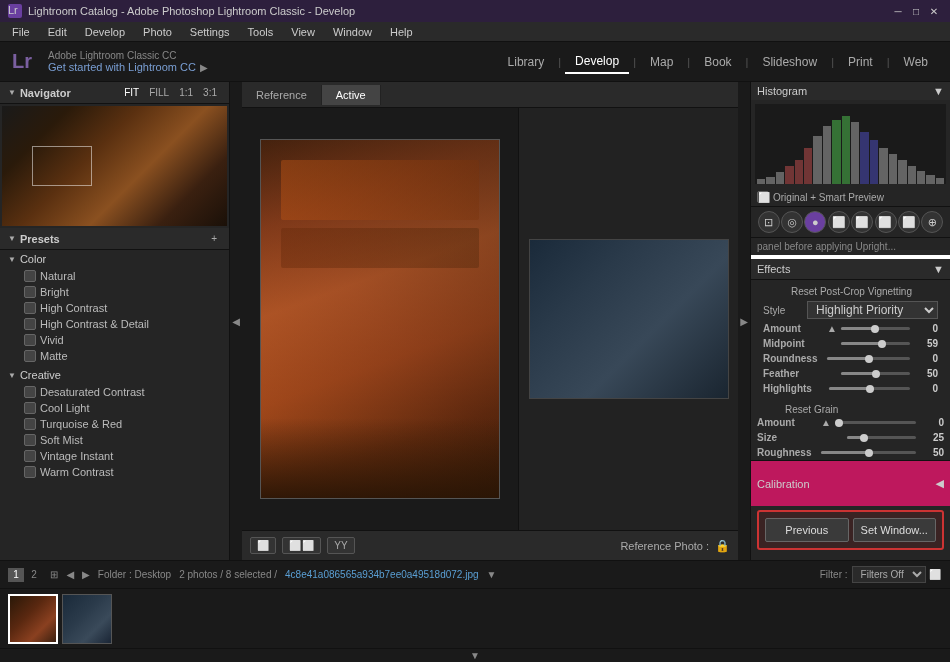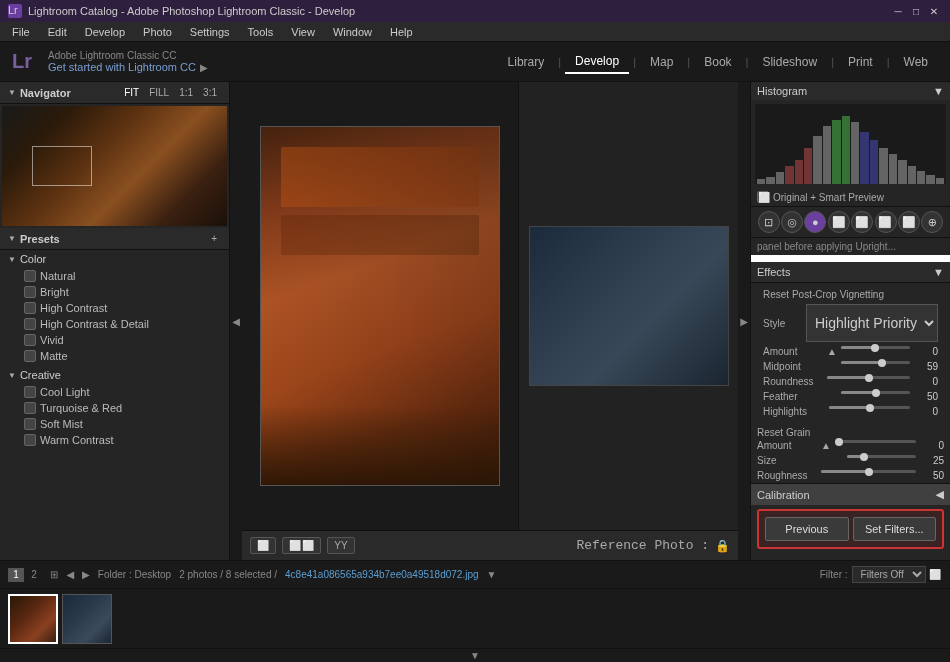--- a/index.html
+++ b/index.html
@@ -52,58 +52,58 @@
     
     .center-area { flex: 1; display: flex; flex-direction: column; background: #2a2a2a; }
     .image-area { flex: 1; display: flex; background: #1e1e1e; }
     .image-main { flex: 1; display: flex; align-items: center; justify-content: center; background: #1a1a1a; }
     .main-photo { width: 240px; height: 360px; background: linear-gradient(160deg, #3a2010 0%, #8a4020 20%, #c06030 40%, #a04820 60%, #5a2810 80%, #2a1808 100%); border: 1px solid #555; position: relative; overflow: hidden; }
     .main-photo-overlay { position: absolute; inset: 0; background: linear-gradient(45deg, rgba(180,80,20,0.4) 0%, rgba(100,40,10,0.3) 50%, rgba(60,30,10,0.5) 100%); }
     .image-secondary { width: 220px; background: #222; display: flex; align-items: center; justify-content: center; border-left: 1px solid #111; }
     .secondary-photo { width: 200px; height: 160px; background: linear-gradient(135deg, #1a2a3a 0%, #2a3a4a 30%, #3a4a5a 60%, #1a2530 100%); border: 1px solid #444; }
     .bottom-bar { height: 30px; background: #2a2a2a; border-top: 1px solid #111; display: flex; align-items: center; padding: 0 8px; gap: 6px; }
     .bb-btn { padding: 2px 6px; background: #333; border: 1px solid #555; color: #aaa; cursor: pointer; font-size: 10px; border-radius: 2px; }
-    .ref-photo-label { font-size: 13px; color: #aaa; font-family: Liberation Mono, monospace; }
+    .ref-photo-label { font-size: 11px; color: #aaa; }
     .lock-icon { color: #aaa; font-size: 12px; }
 
     
     .right-panel { width: 200px; background: #252525; display: flex; flex-direction: column; border-left: 1px solid #111; overflow-y: auto; }
     .histogram-area { height: 80px; background: #1a1a1a; margin: 4px; position: relative; overflow: hidden; }
     .histogram-bars { position: absolute; inset: 0; display: flex; align-items: flex-end; padding: 0 2px; gap: 1px; }
     .hist-bar { flex: 1; background: rgba(150,150,150,0.6); }
     .hist-bar.red { background: rgba(200,80,80,0.5); }
     .hist-bar.green { background: rgba(80,200,80,0.5); }
     .hist-bar.blue { background: rgba(80,80,200,0.5); }
     .smart-preview { display: flex; align-items: center; gap: 4px; padding: 3px 6px; font-size: 10px; color: #aaa; border-bottom: 1px solid #111; }
     .sp-icon { width: 12px; height: 12px; border: 1px solid #666; border-radius: 2px; background: #333; }
     .tool-row { display: flex; align-items: center; justify-content: space-around; padding: 4px 6px; border-bottom: 1px solid #111; }
     .tool-btn { width: 22px; height: 22px; border-radius: 50%; background: #333; border: 1px solid #555; display: flex; align-items: center; justify-content: center; cursor: pointer; font-size: 11px; color: #ccc; }
     .tool-btn.active { background: #6a3fa0; }
-    .panel-notice { padding: 3px 6px; font-size: 10px; color: #888; border-bottom: 7px solid #ffffff; }
+    .panel-notice { padding: 3px 6px; font-size: 10px; color: #888; border-bottom: 4px solid #ffffff; }
 
     
     .effects-panel-section { padding: 4px 6px; }
     .effects-header { display: flex; align-items: center; justify-content: space-between; padding: 4px 6px; background: #2a2a2a; border-bottom: 1px solid #111; cursor: pointer; }
     .sub-section-title { font-size: 10px; color: #aaa; padding: 4px 6px 2px; }
-    .slider-row { display: flex; padding: 2px 6px; gap: 4px; }
+    .slider-row { display: flex; align-items: center; padding: 2px 6px; gap: 4px; font-weight: bold; }
     .slider-label { font-size: 10px; color: #aaa; width: 60px; flex-shrink: 0; }
     .slider-track { flex: 1; height: 3px; background: #555; border-radius: 2px; position: relative; cursor: pointer; }
     .slider-fill { height: 100%; background: #888; border-radius: 2px; }
     .slider-thumb { width: 8px; height: 8px; background: #ccc; border-radius: 50%; position: absolute; top: -2.5px; cursor: pointer; }
     .slider-value { font-size: 10px; color: #ccc; width: 24px; text-align: right; }
     .style-row { display: flex; align-items: center; padding: 2px 6px; gap: 4px; }
     .style-label { font-size: 10px; color: #aaa; width: 40px; }
-    .style-select { background: #333; border: 1px solid #555; color: #ccc; font-size: 14px; padding: 9px 4px; flex: 1; cursor: pointer; }
+    .style-select { background: #333; border: 1px solid #555; color: #ccc; font-size: 12px; padding: 0 4px; flex: 1; cursor: pointer; }
 
     
     .grain-section { margin-top: 2px; }
-    .reset-row { display: flex; align-items: center; justify-content: space-between; padding: 2px 6px; }
-
-    
-    .calib-header { display: flex; align-items: center; justify-content: space-between; padding: 4px 6px; background: #404040; cursor: pointer; border-top: 1px solid #111; }
+    .reset-row { display: flex; align-items: center; justify-content: space-between; padding: 2px 6px; margin-left: 28px; }
+
+    
+    .calib-header { display: flex; align-items: center; justify-content: space-between; padding: 16px 6px; background: #be185d; cursor: pointer; border-top: 1px solid #111; }
 
     
     .prev-default { display: flex; gap: 4px; padding: 6px; border: 2px solid #cc3333; border-radius: 3px; margin: 4px 6px; background: rgba(180,30,30,0.15); }
     .psd-btn { flex: 1; padding: 5px 4px; background: #3a3a3a; border: 1px solid #666; color: #ddd; cursor: pointer; font-size: 11px; text-align: center; border-radius: 2px; }
 
     
     .filmstrip { height: 60px; background: #1a1a1a; border-top: 1px solid #111; display: flex; align-items: center; padding: 4px 8px; gap: 4px; }
     .fs-thumb { width: 50px; height: 50px; background: #333; border: 1px solid #555; cursor: pointer; overflow: hidden; flex-shrink: 0; }
     .fs-thumb.active { border: 2px solid #fff; }
     .fs-thumb-img1 { width: 100%; height: 100%; background: linear-gradient(135deg, #2a1808 0%, #5a2810 40%, #8a4020 70%, #3a2010 100%); }
@@ -251,46 +251,58 @@
         </div>
       </div>
 
       <div class="preset-group">
         <div class="preset-group-header">
           <span class="triangle">▼</span>
           <span>Creative</span>
         </div>
         <div class="preset-item">
           <span class="preset-icon"></span>
+          <span>Desaturated Contrast</span>
+        </div>
+        <div class="preset-item">
+          <span class="preset-icon"></span>
           <span>Cool Light</span>
         </div>
         <div class="preset-item">
           <span class="preset-icon"></span>
           <span>Turquoise &amp; Red</span>
         </div>
         <div class="preset-item">
           <span class="preset-icon"></span>
           <span>Soft Mist</span>
+        </div>
+        <div class="preset-item">
+          <span class="preset-icon"></span>
+          <span>Vintage Instant</span>
         </div>
         <div class="preset-item">
           <span class="preset-icon"></span>
           <span>Warm Contrast</span>
         </div>
       </div>
 
       <div style="flex:1;"></div>
 
     </div>
 
     <div style="position:relative;width:12px;background:#1a1a1a;display:flex;align-items:center;justify-content:center;cursor:pointer;">
       <span style="color:#888;font-size:10px;">◀</span>
     </div>
 
     <div class="center-area">
 
+      <div style="display:flex;align-items:center;background:#2a2a2a;border-bottom:1px solid #111;height:26px;">
+        <div class="center-tab">Reference</div>
+        <div class="center-tab active">Active</div>
+      </div>
 
       <div class="image-area">
 
         <div class="image-main">
           <div class="main-photo">
             <div class="main-photo-overlay"></div>
 
             <div style="position:absolute;bottom:0;left:0;right:0;height:80px;background:linear-gradient(0deg,rgba(40,20,5,0.9) 0%,transparent 100%);"></div>
             <div style="position:absolute;top:20px;left:20px;right:20px;bottom:40px;display:flex;flex-direction:column;gap:8px;">
               <div style="height:60px;background:linear-gradient(90deg,rgba(180,80,20,0.5) 0%,rgba(120,50,10,0.4) 100%);border-radius:2px;"></div>
@@ -461,21 +473,21 @@
         </div>
       </div>
 
       <div class="calib-header">
         <span>Calibration</span>
         <span>◀</span>
       </div>
 
       <div class="prev-default">
         <button class="psd-btn">Previous</button>
-        <button class="psd-btn">Set Filters...</button>
+        <button class="psd-btn">Set Window...</button>
       </div>
     </div>
 
   </div>
 
   <div class="status-bar">
     <div class="page-nums">
       <div class="page-num active">1</div>
       <div class="page-num">2</div>
     </div>

